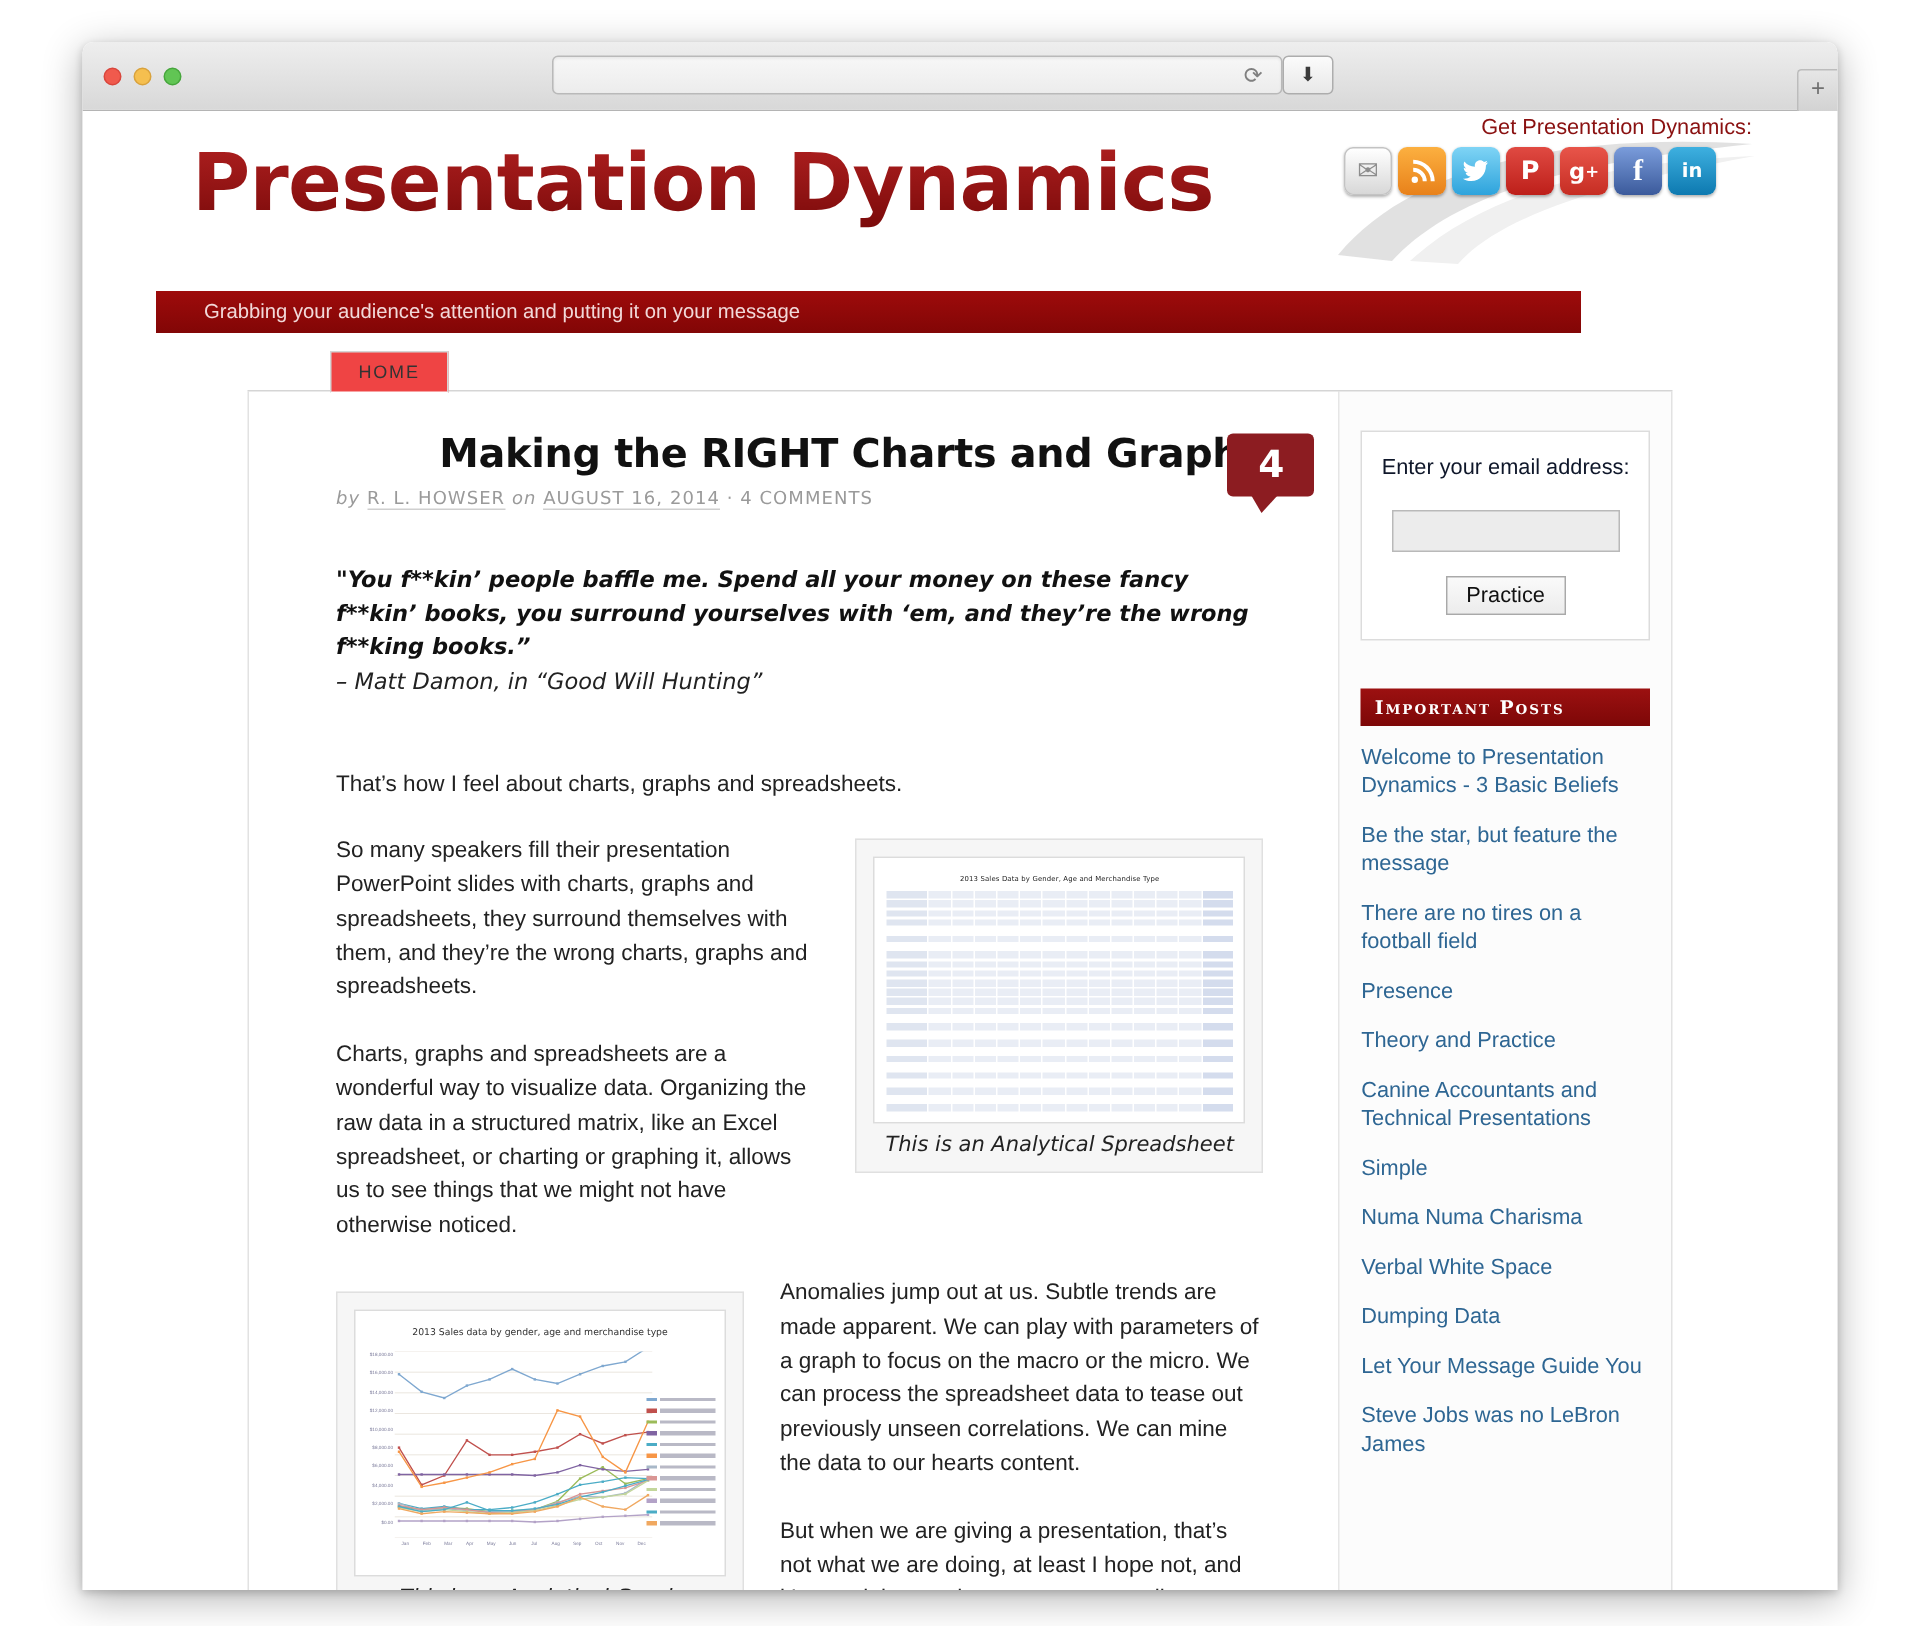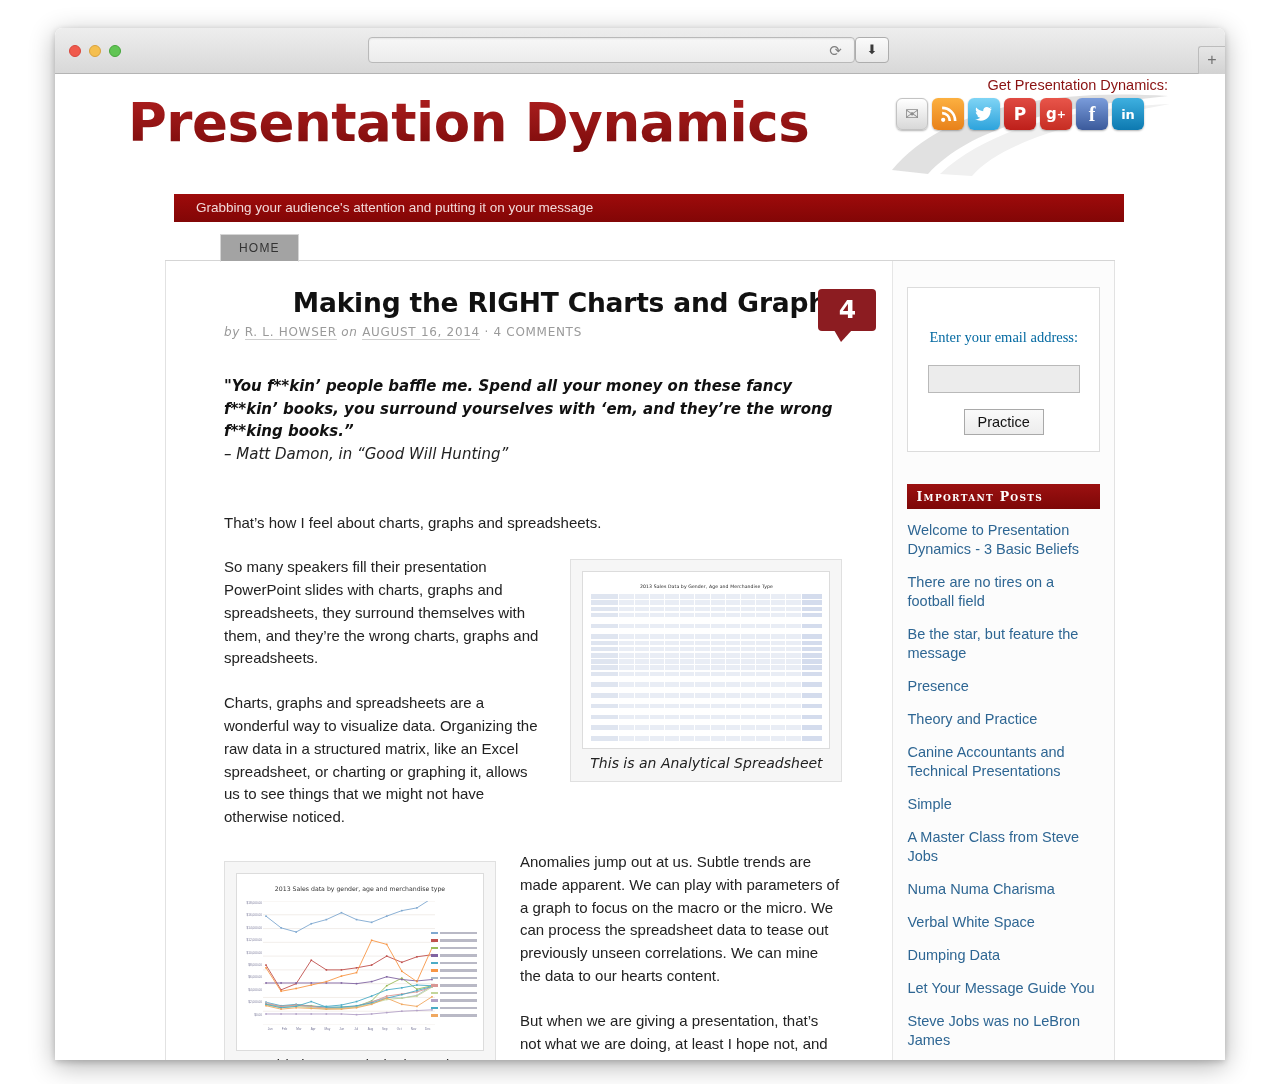--- a/index.html
+++ b/index.html
@@ -129,42 +129,42 @@
   .si-rss   { background: linear-gradient(#fcb040,#e8811a); }
   .si-tw    { background: linear-gradient(#7fd4f5,#2da3dc); }
   .si-pin   { background: linear-gradient(#e04a42,#bd1f1a); }
   .si-gplus { background: linear-gradient(#e8554a,#c62d23); }
   .si-fb    { background: linear-gradient(#7a9cdb,#3b5a9b); }
   .si-in    { background: linear-gradient(#3eb0e0,#0d79b0); }
 
   
   #tagline-bar {
     width: 950px;
-    margin: 4px auto 0 119px;
+    margin: 4px auto 0 49px;
     background: linear-gradient(#9e0b0b,#820606);
     color: #f2d9d9;
     height: 28px;
     line-height: 28px;
-    padding-left: 22px;
+    padding-left: 32px;
     font-size: 13.5px;
   }
 
   
   #nav-bar {
     width: 950px;
     margin: 12px auto 0 110px;
     border-bottom: 1px solid #d5d5d5;
     height: 27px;
     position: relative;
   }
   #nav-home {
     position: absolute; left: 55px; top: 0;
     height: 28px; line-height: 27px;
     padding: 0 18px;
-    background: #a3a3a3;
+    background: #ef4444;
     border: 1px solid #d5d5d5;
     border-bottom: 1px solid #ffffff;
     font-size: 12px;
     letter-spacing: 1.2px;
     color: #333;
   }
 
   
   #content-wrap {
     width: 950px;
@@ -308,23 +308,22 @@
   .gr-xtick { flex: 1; font-size: 3.1px; color: #7a7a9a; text-align: center; }
 
   
   #subscribe-box {
     border: 1px solid #dcdcdc;
     background: #fff;
     padding: 14px 12px 16px 12px;
     text-align: center;
   }
   #subscribe-label {
-    font-size: 14.5px; color: #0369a1; line-height: 20px;
-    font-family: Liberation Serif, serif;
-    margin-top: 25px;
+    font-size: 14.5px; color: #0f172a; line-height: 20px;
+    font-family: Liberation Sans, sans-serif;
   }
   #subscribe-input {
     display: block;
     width: 152px; height: 28px;
     margin: 18px auto 0 auto;
     background: #ececec;
     border: 1px solid #b9b9b9;
     font-size: 13px;
     padding: 0 5px;
   }
@@ -1048,39 +1047,36 @@
           <button id="subscribe-button">Practice</button>
         </div>
 
         <div id="important-posts-header">Important Posts</div>
 
         <ul id="important-posts-list">
           <li>
                 <a href="#">Welcome to Presentation Dynamics - 3 Basic Beliefs</a>
               </li>
           <li>
+                <a href="#">Be the star, but feature the message</a>
+              </li>
+          <li>
                 <a href="#">There are no tires on a football field</a>
               </li>
           <li>
-                <a href="#">Be the star, but feature the message</a>
-              </li>
-          <li>
                 <a href="#">Presence</a>
               </li>
           <li>
                 <a href="#">Theory and Practice</a>
               </li>
           <li>
                 <a href="#">Canine Accountants and Technical Presentations</a>
               </li>
           <li>
                 <a href="#">Simple</a>
-              </li>
-          <li>
-                <a href="#">A Master Class from Steve Jobs</a>
               </li>
           <li>
                 <a href="#">Numa Numa Charisma</a>
               </li>
           <li>
                 <a href="#">Verbal White Space</a>
               </li>
           <li>
                 <a href="#">Dumping Data</a>
               </li>

